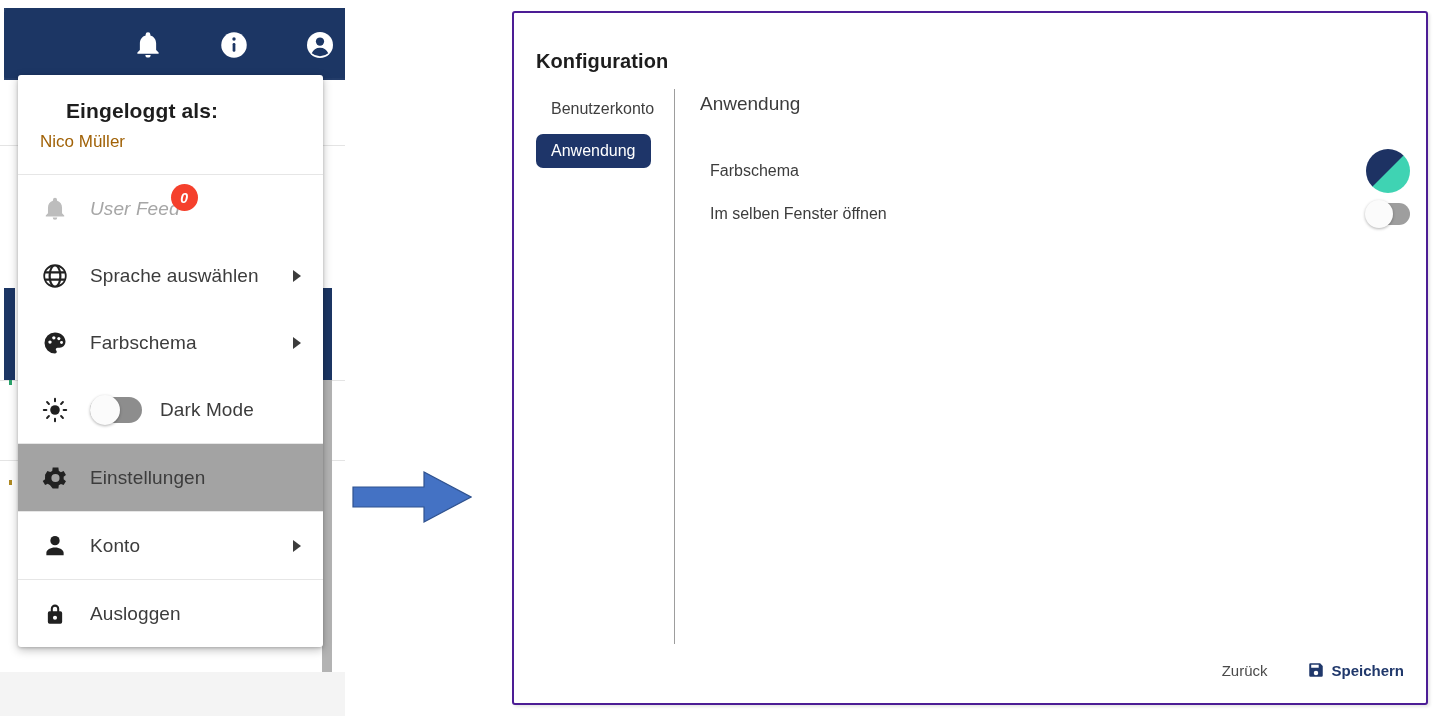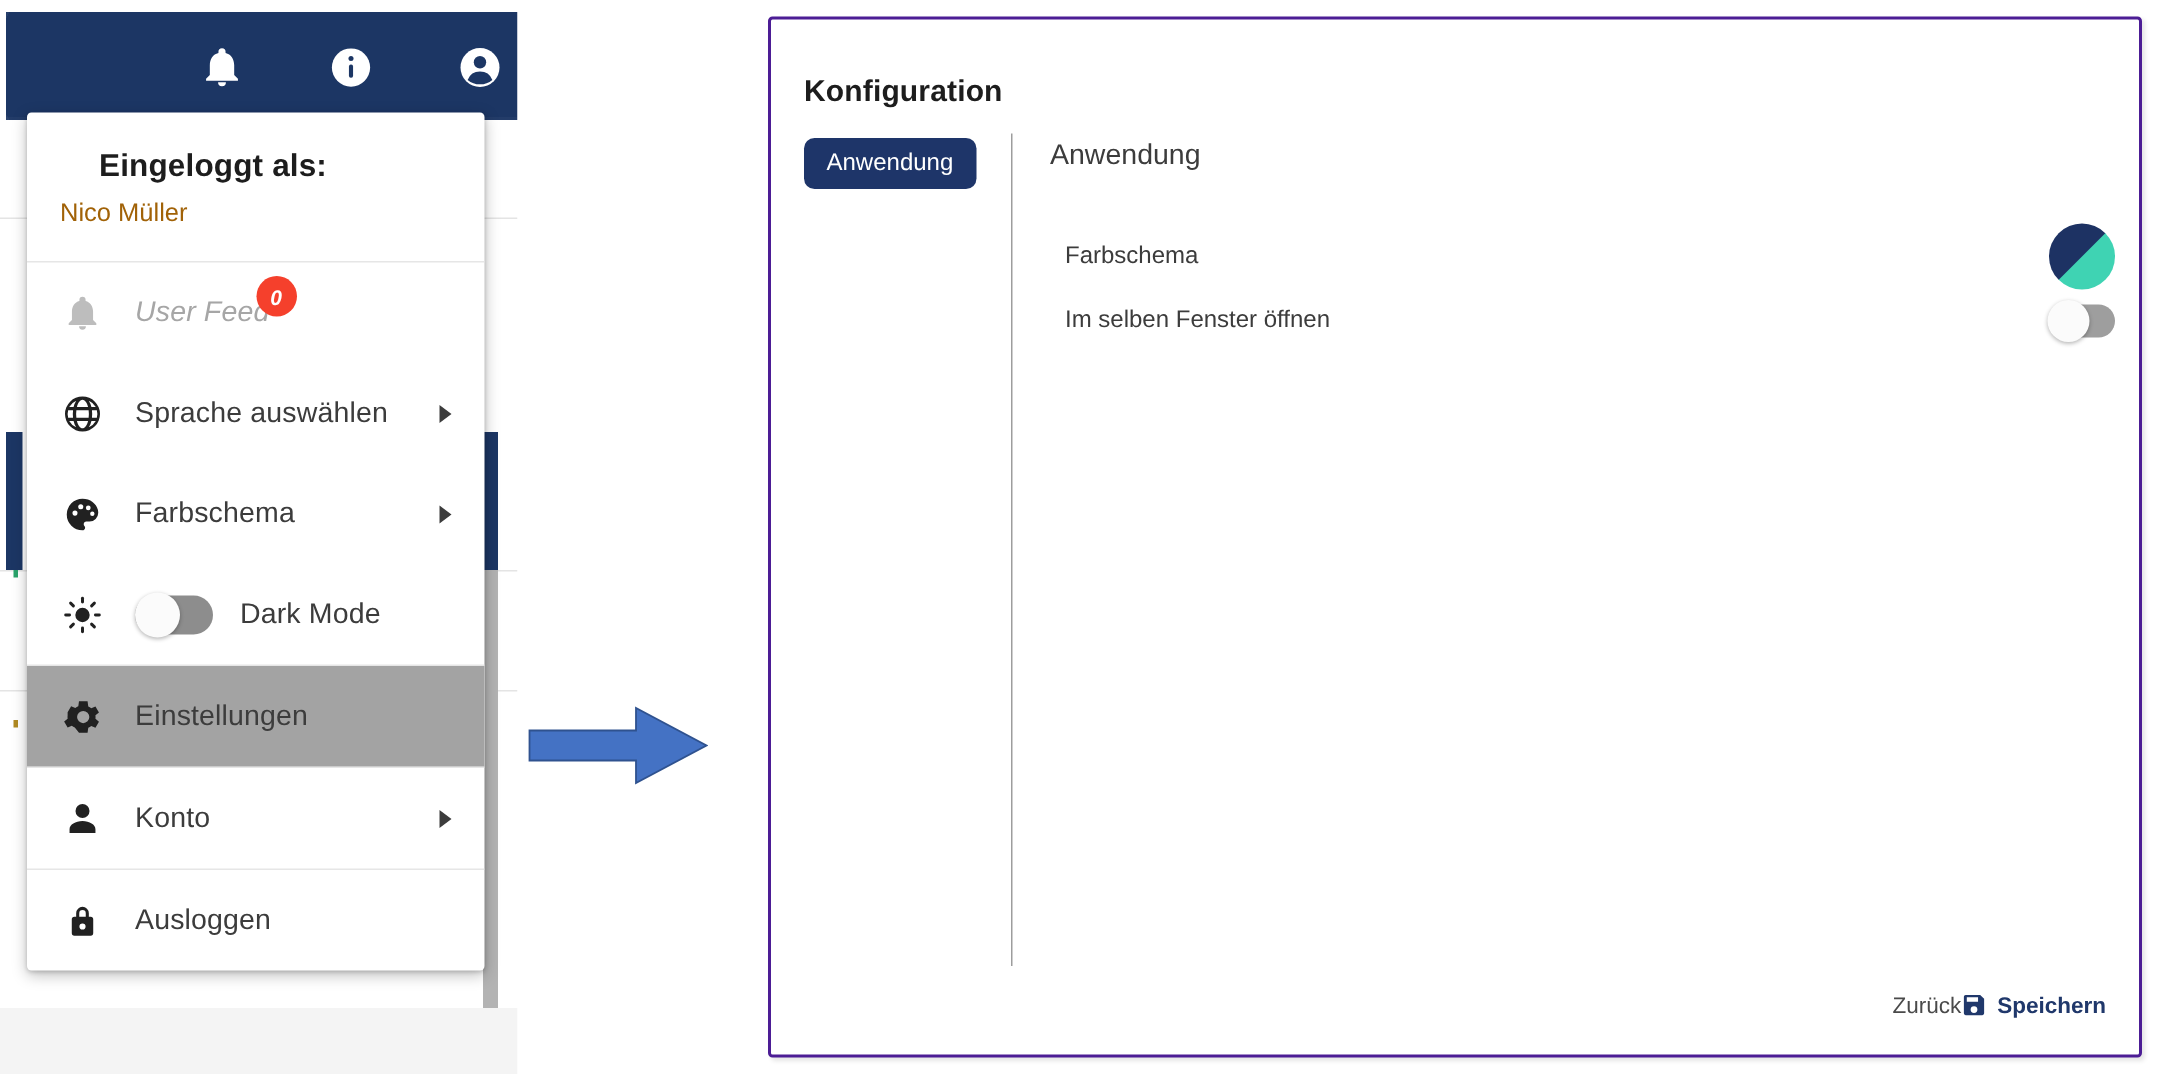--- a/index.html
+++ b/index.html
@@ -265,20 +265,21 @@
     width: 28px; height: 28px;
     border-radius: 50%;
     background: #fbfbfb;
     box-shadow: 0 1px 3px rgba(0,0,0,0.3);
   }
   .card-footer {
     position: absolute;
     right: 22px; bottom: 24px;
     display: flex;
     align-items: center;
+    gap: 40px;
   }
   .btn-back {
     font-size: 15px;
     color: #4a4a4a;
     cursor: pointer;
   }
   .btn-save {
     display: flex;
     align-items: center;
     gap: 6px;
@@ -429,20 +430,21 @@
 
   <svg id="flow-arrow" viewBox="0 0 120 54">
     <polygon points="1,17 72,17 72,2 119,27 72,52 72,37 1,37" fill="#4472c4" stroke="#2f528f" stroke-width="1.2"></polygon>
   </svg>
 
   <div id="settings-card">
 
     <div class="card-title">Konfiguration</div>
 
     <div class="tabs-col">
+      <div class="tab-item">Benutzerkonto</div>
       <div class="tab-item active">Anwendung</div>
     </div>
 
     <div class="v-divider"></div>
 
     <div class="section-title">Anwendung</div>
 
     <div class="setting-row" style="top:136px;">
       <span class="setting-label">Farbschema</span>
       <span class="color-swatch"></span>

